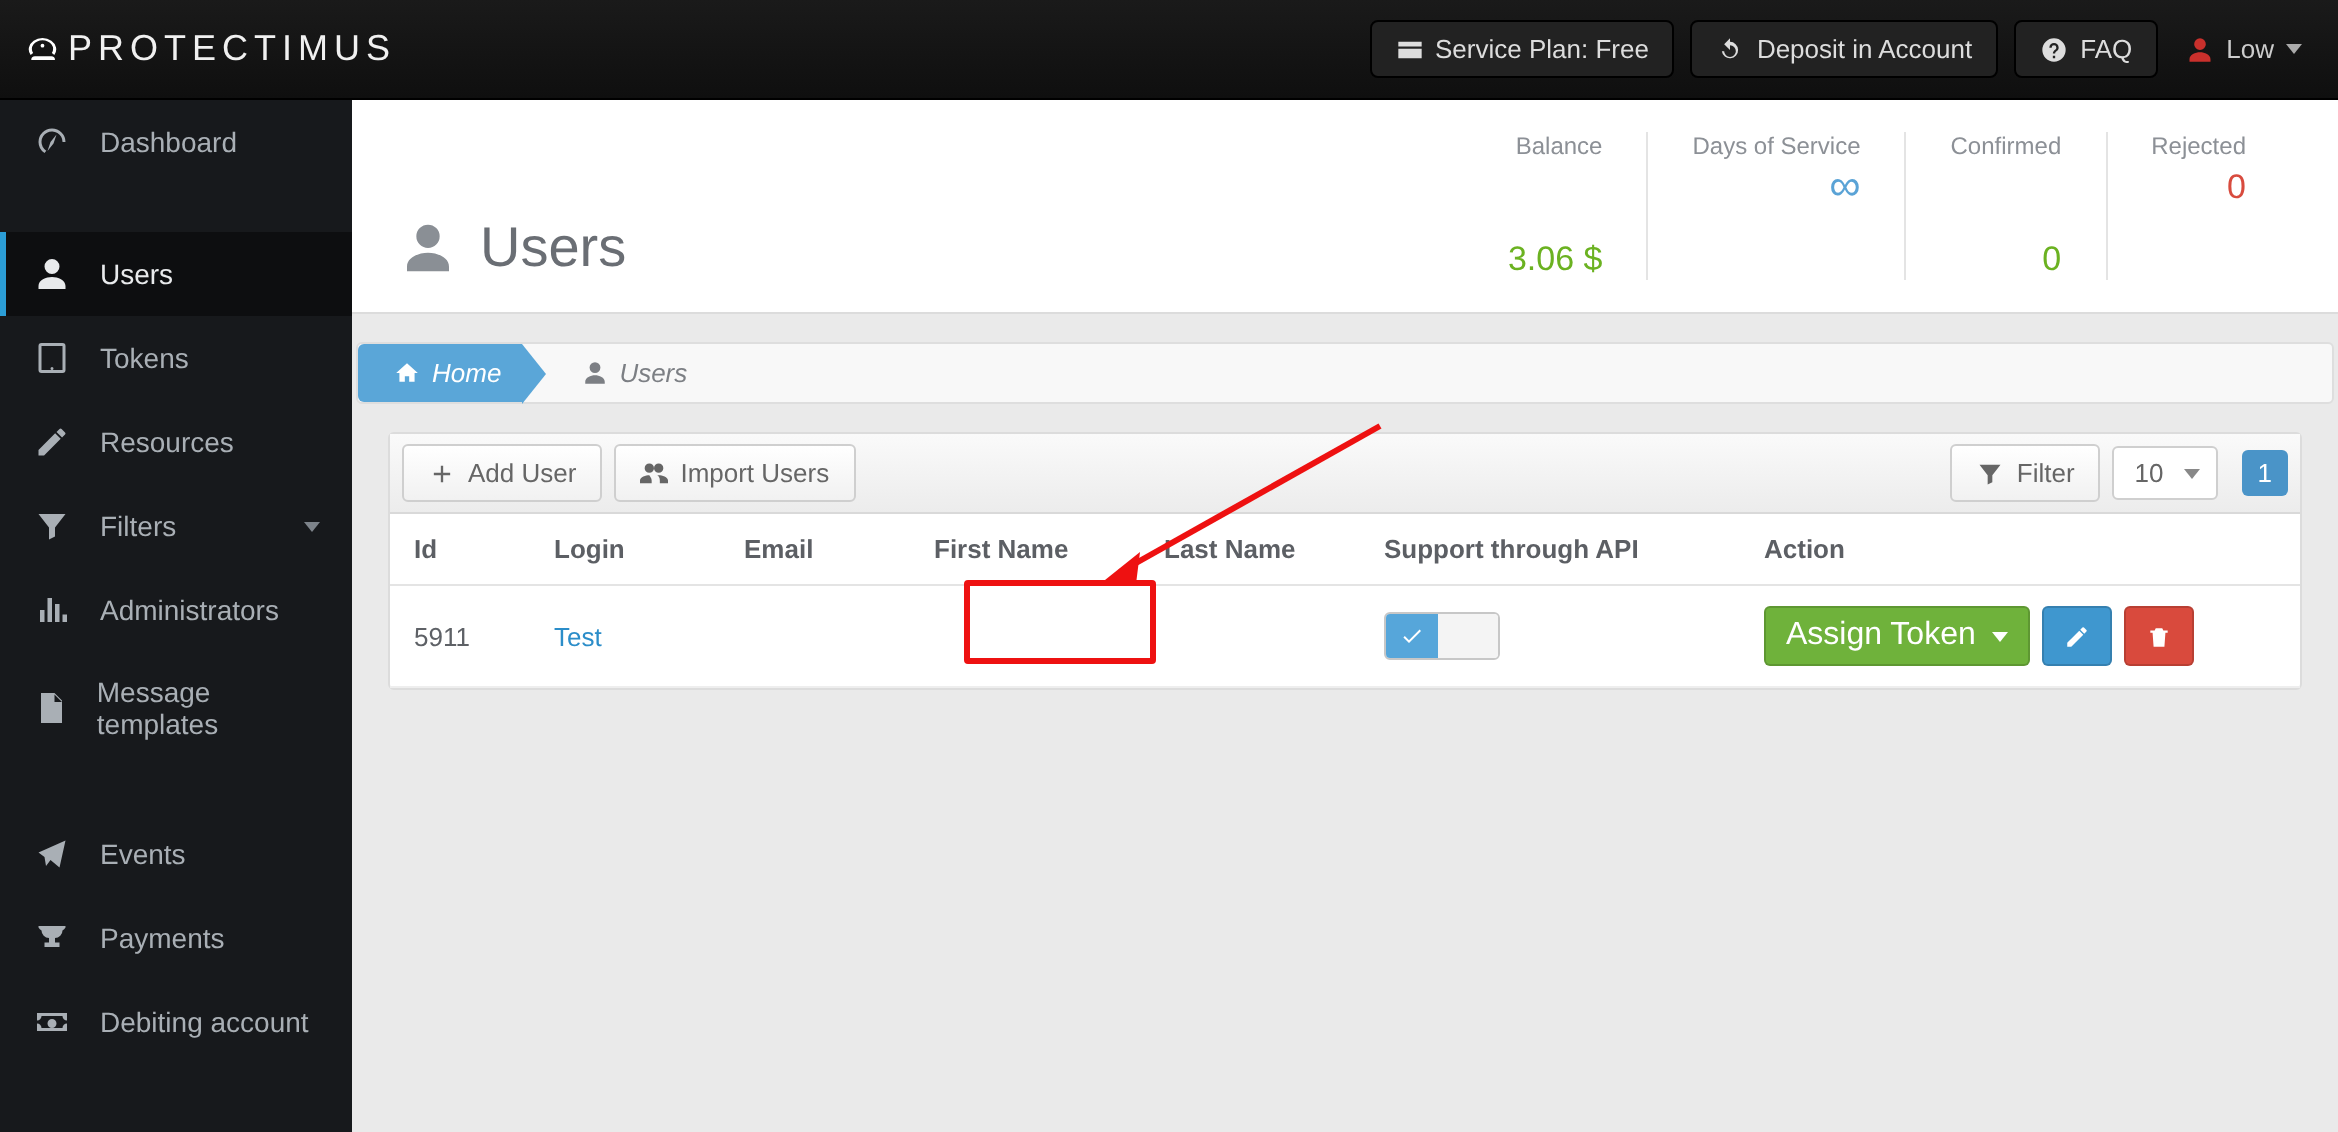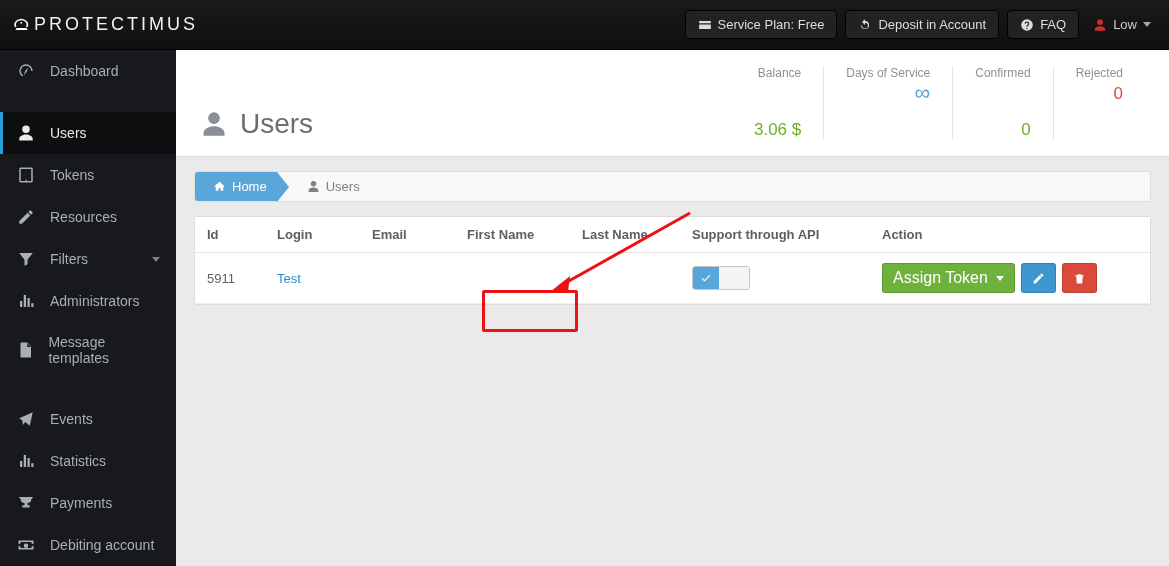--- a/index.html
+++ b/index.html
@@ -56,21 +56,21 @@
 .stats { margin-left: auto; display: flex; }
 .stat { text-align: right; padding: 0 22px; border-left: 1px solid #e4e4e4; }
 .stat:first-child { border-left: none; }
 .stat .label { font-size: 12px; color: #8c9096; margin-bottom: 4px; }
 .stat .value { font-size: 17px; font-weight: 400; }
 .stat .value.green { color: #6bb221; margin-top: 40px; }
 .stat .value.red { color: #d84b3e; }
 .stat .value.blue { color: #5aa3d6; font-size: 22px; line-height: 18px; }
 
 
-.crumb-row { padding: 14px 18px 8px; }
+.crumb-row { padding: 14px 2px 8px; font-style: italic; }
 .crumbs {
   background: #f8f8f8; border: 1px solid #dedede; border-radius: 3px;
   display: flex; align-items: center; font-size: 13px; color: #7c7f84;
 }
 .crumb {
   padding: 7px 14px 7px 18px; display: inline-flex; align-items: center; gap: 6px;
 }
 .crumb.home {
   background: #5aa6d8; color: #fff; border-radius: 3px 0 0 3px;
   position: relative; padding-right: 10px;
@@ -324,28 +324,20 @@
       <span class="side-icon">
           <svg>
             <use href="#i-bull"></use>
           </svg>
         </span>
       <span>Events</span>
     </div>
     <div class="side-item">
       <span class="side-icon">
           <svg>
-            <use href="#i-bars"></use>
-          </svg>
-        </span>
-      <span>Statistics</span>
-    </div>
-    <div class="side-item">
-      <span class="side-icon">
-          <svg>
             <use href="#i-trophy"></use>
           </svg>
         </span>
       <span>Payments</span>
     </div>
     <div class="side-item">
       <span class="side-icon">
           <svg>
             <use href="#i-cash"></use>
           </svg>
@@ -393,20 +385,45 @@
         <span class="crumb" style="margin-left:12px">
           <svg>
               <use href="#i-user"></use>
             </svg>
           <span>Users</span>
         </span>
       </div>
     </div>
 
     <div class="panel">
+      <div class="panel-toolbar">
+        <div class="tool-btn">
+          <svg class="ico">
+              <use href="#i-plus"></use>
+            </svg>
+          <span>Add User</span>
+        </div>
+        <div class="tool-btn">
+          <svg class="ico">
+              <use href="#i-users"></use>
+            </svg>
+          <span>Import Users</span>
+        </div>
+        <div class="tool-spacer"></div>
+        <div class="tool-btn">
+          <svg class="ico">
+              <use href="#i-funnel"></use>
+            </svg>
+          <span>Filter</span>
+        </div>
+        <div class="page-size">
+          <span>10</span>
+        </div>
+        <div class="pagenum">1</div>
+      </div>
 
       <table class="utable">
         <thead>
           <tr>
             <th style="width:70px">Id</th>
             <th style="width:95px">Login</th>
             <th style="width:95px">Email</th>
             <th style="width:115px">First Name</th>
             <th style="width:110px">Last Name</th>
             <th style="width:190px">Support through API</th>

